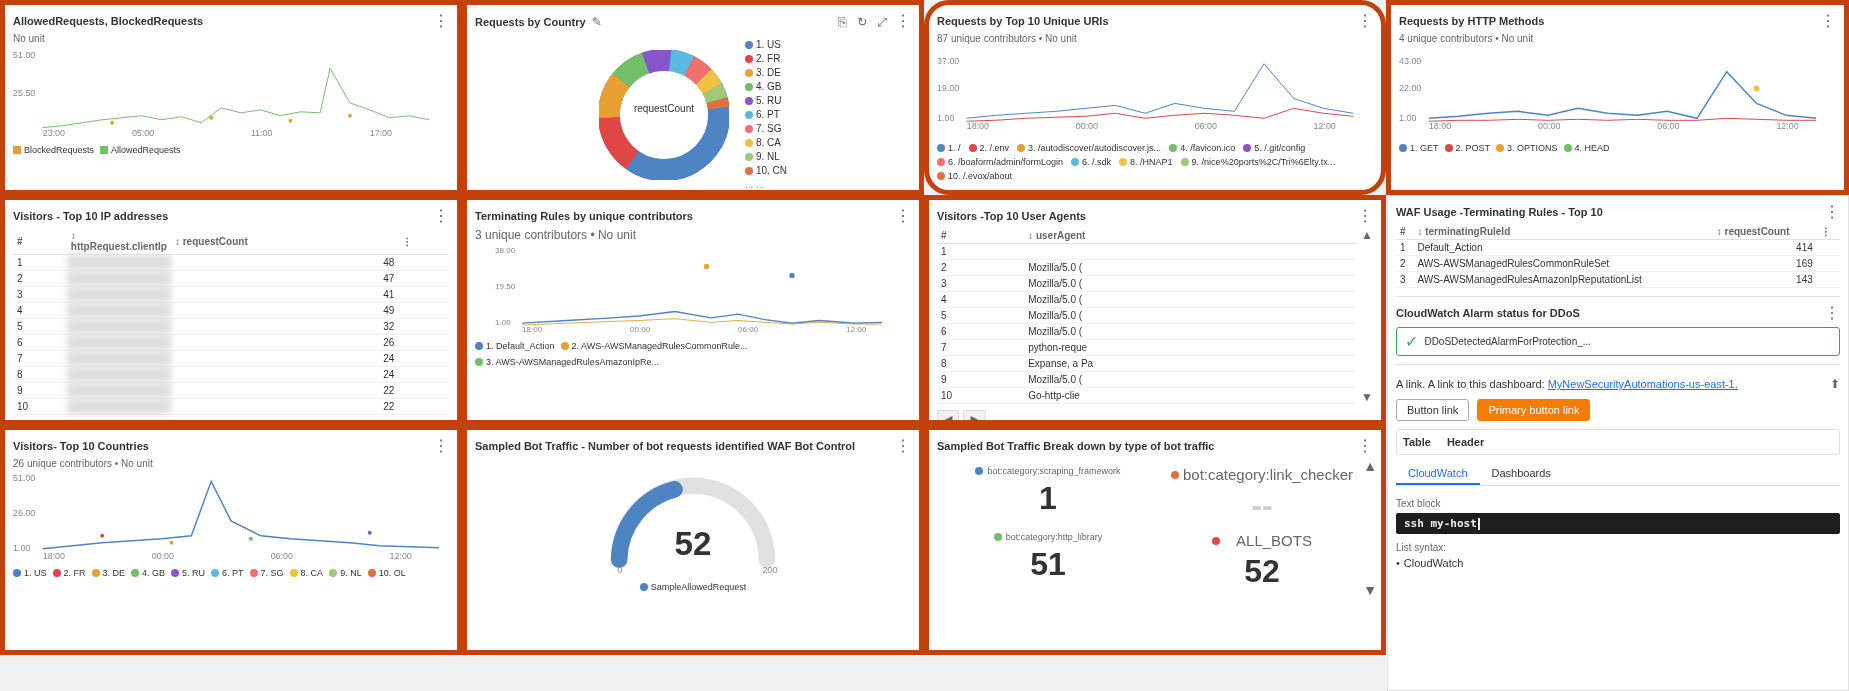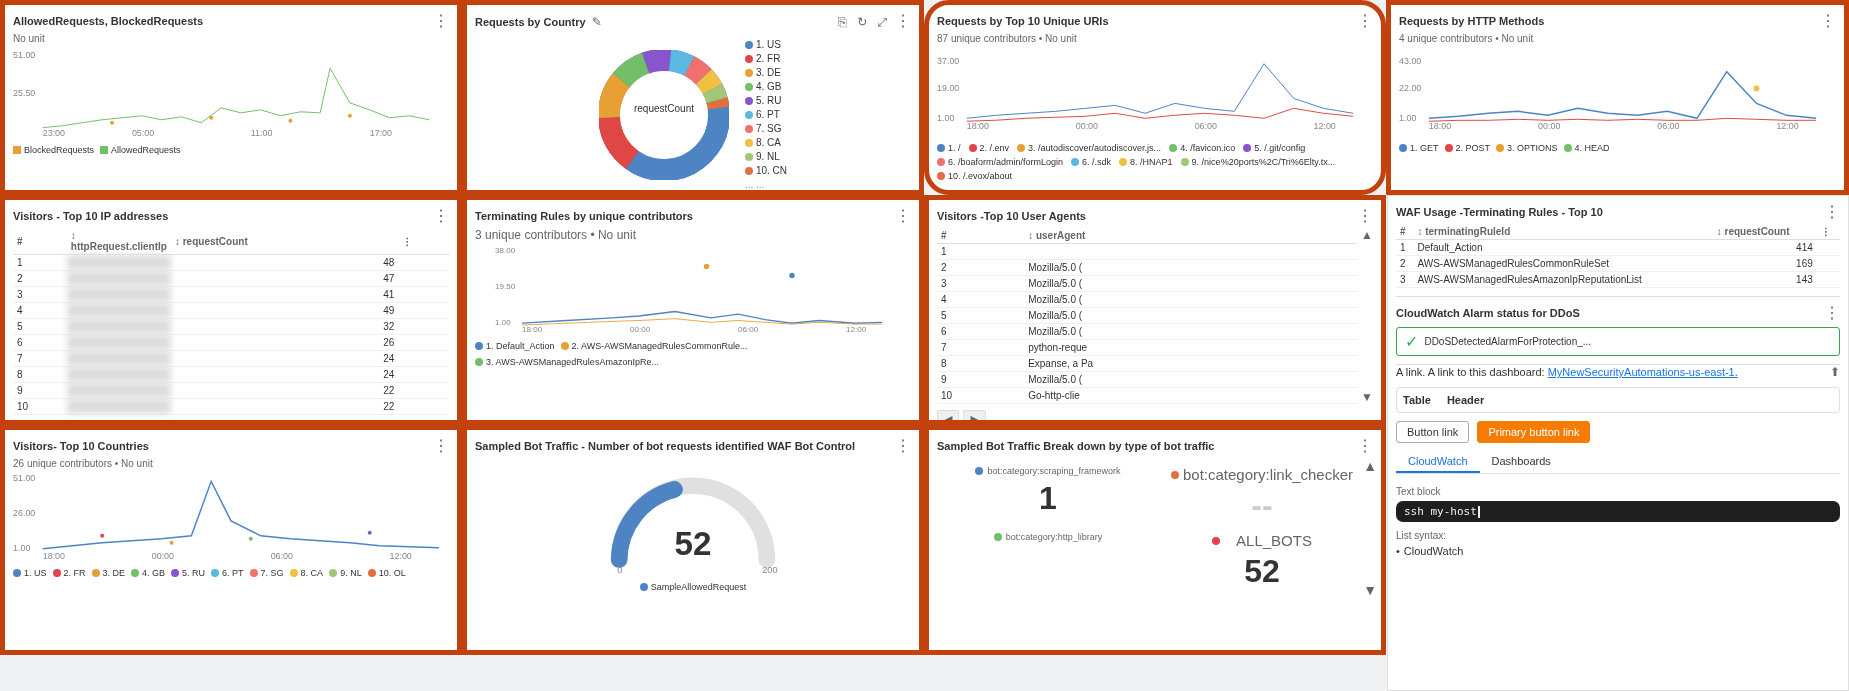--- a/index.html
+++ b/index.html
@@ -228,23 +228,24 @@
       color: #666;
       margin-bottom: 4px;
     }
     
     .text-block-input {
       background: #1e1e1e;
       color: #eee;
       padding: 4px 8px;
       font-family: monospace;
       font-size: 11px;
-      border-radius: 7px;
+      border-radius: 2px;
       display: flex;
       align-items: center;
+      font-weight: bold;
     }
     
     .cursor {
       display: inline-block;
       width: 2px;
       height: 12px;
       background: #eee;
       margin-left: 1px;
       animation: blink 1s infinite;
     }
@@ -868,20 +869,21 @@
           <div class="legend-dot" style="background:#e07040"></div>
           <span>bot:category:link_checker</span>
         </div>
         <div style="font-size:32px;font-weight:bold;color:#ccc">--</div>
       </div>
       <div style="text-align:center">
         <div style="display:flex;align-items:center;justify-content:center;gap:4px;font-size:9px;color:#666;margin-bottom:4px">
           <div class="legend-dot" style="background:#73bf69"></div>
           <span>bot:category:http_library</span>
         </div>
+        <div style="font-size:32px;font-weight:bold;color:#333">51</div>
       </div>
       <div style="text-align:center">
         <div style="display:flex;align-items:center;justify-content:center;gap:16px;font-size:15px;color:#666;margin-bottom:4px">
           <div class="legend-dot" style="background:#e04646"></div>
           <span>ALL_BOTS</span>
         </div>
         <div style="font-size:32px;font-weight:bold;color:#333">52</div>
       </div>
       <span style="position:absolute;right:-4px;bottom:0;cursor:pointer;font-size:14px;color:#666">▼</span>
     </div>
@@ -937,37 +939,37 @@
     <div style="display:flex;justify-content:space-between;align-items:center;margin-bottom:6px">
       <span style="font-size:11px;font-weight:600">CloudWatch Alarm status for DDoS</span>
       <span class="menu-dots">⋮</span>
     </div>
     <div class="alarm-box">
       <span style="color:#34a853;font-size:16px">✓</span>
       <span>DDoSDetectedAlarmForProtection_...</span>
     </div>
   </div>
 
-  <div style="border-top:1px solid #e0e0e0;padding-top:0">
+  <div style="border-top:1px solid #e0e0e0;padding-top:12px">
     <div style="display:flex;justify-content:space-between;align-items:center">
       <div>
         <span>A link. A link to this dashboard:</span>
         <span class="link-text">MyNewSecurityAutomations-us-east-1.</span>
       </div>
       <span style="cursor:pointer;font-size:12px;color:#666">⬆</span>
     </div>
 
+    <div style="display:flex;gap:8px;margin-top:8px;align-items:center">
+      <button class="btn btn-outline">Button link</button>
+      <button class="btn btn-primary">Primary button link</button>
+    </div>
+
     <div style="display:flex;gap:16px;margin-top:8px;font-size:11px;border:1px solid #e0e0e0;border-radius:3px;padding:6px">
       <span style="font-weight:600">Table</span>
       <span style="font-weight:600">Header</span>
-    </div>
-
-    <div style="display:flex;gap:8px;margin-top:8px;align-items:center">
-      <button class="btn btn-outline">Button link</button>
-      <button class="btn btn-primary">Primary button link</button>
     </div>
 
     <div class="tab-bar">
       <div class="tab-item active">CloudWatch</div>
       <div class="tab-item">Dashboards</div>
     </div>
 
     <div class="text-block-section">
       <div class="text-block-label">Text block</div>
       <div class="text-block-input">

